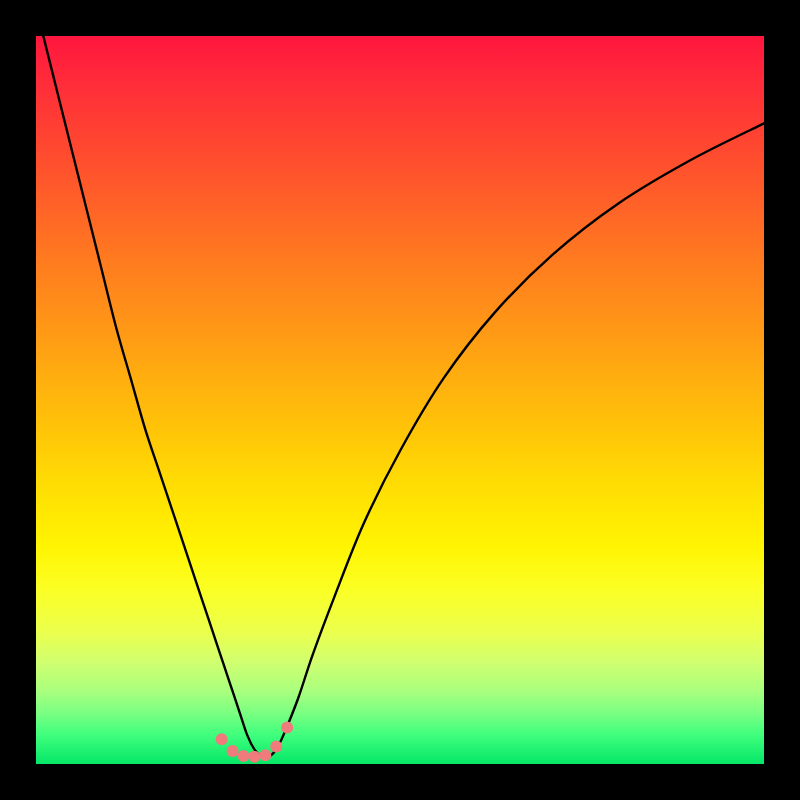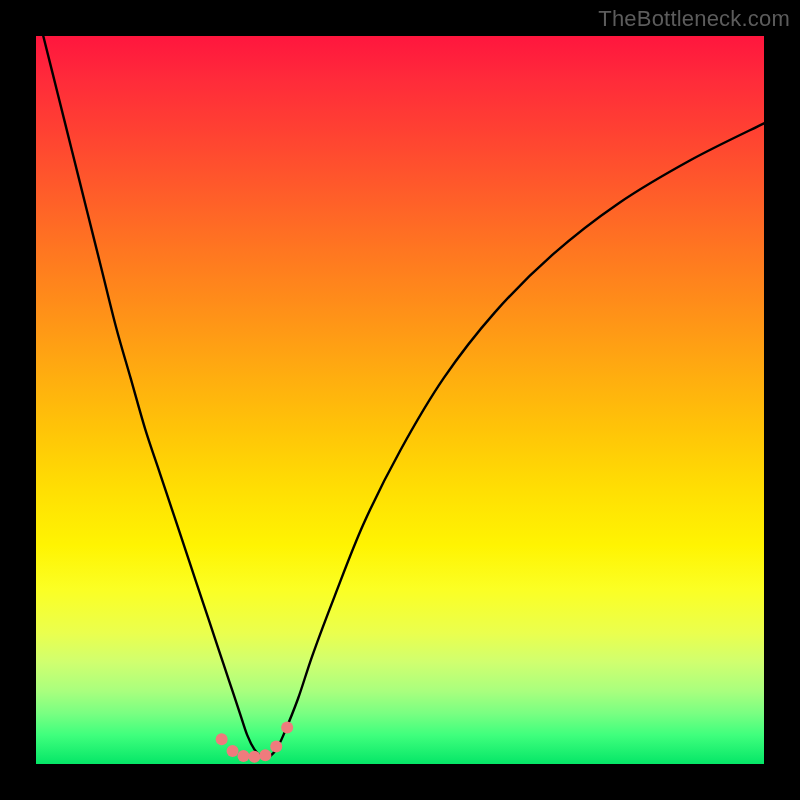--- a/index.html
+++ b/index.html
@@ -63,21 +63,20 @@
     font-size: 22px;
     letter-spacing: 0.2px;
     font-weight: 400;
     user-select: none;
   }
 </style>
 </head>
 <body>
 
 <div class="frame">
-  <div class="watermark">TheBottleneck.com</div>
 
   <div class="plot-area">
     <svg class="curve" viewBox="0 0 728 728">
       <path id="main-curve" fill="none" stroke="#000000" stroke-width="2.4" stroke-linecap="round" stroke-linejoin="round" d="M 7.28 0.00 C 9.71 9.71, 16.99 38.83, 21.84 58.24 C 26.69 77.65, 31.55 97.07, 36.40 116.48 C 41.25 135.89, 46.11 155.31, 50.96 174.72 C 55.81 194.13, 60.67 213.55, 65.52 232.96 C 70.37 252.37, 75.23 273.00, 80.08 291.20 C 84.93 309.40, 89.79 325.17, 94.64 342.16 C 99.49 359.15, 104.35 377.35, 109.20 393.12 C 114.05 408.89, 118.91 422.24, 123.76 436.80 C 128.61 451.36, 133.47 465.92, 138.32 480.48 C 143.17 495.04, 148.03 509.60, 152.88 524.16 C 157.73 538.72, 162.59 553.28, 167.44 567.84 C 172.29 582.40, 178.36 600.60, 182.00 611.52 C 185.64 622.44, 186.85 626.08, 189.28 633.36 C 191.71 640.64, 194.13 647.92, 196.56 655.20 C 198.99 662.48, 201.41 669.76, 203.84 677.04 C 206.27 684.32, 208.69 692.81, 211.12 698.88 C 213.55 704.95, 215.97 709.80, 218.40 713.44 C 220.83 717.08, 223.25 719.51, 225.68 720.72 C 228.11 721.93, 230.53 721.93, 232.96 720.72 C 235.39 719.51, 237.81 717.08, 240.24 713.44 C 242.67 709.80, 243.88 707.37, 247.52 698.88 C 251.16 690.39, 257.23 675.83, 262.08 662.48 C 266.93 649.13, 270.57 635.79, 276.64 618.80 C 282.71 601.81, 289.99 582.40, 298.48 560.56 C 306.97 538.72, 316.68 512.03, 327.60 487.76 C 338.52 463.49, 350.65 439.23, 364.00 414.96 C 377.35 390.69, 391.91 365.21, 407.68 342.16 C 423.45 319.11, 440.44 297.27, 458.64 276.64 C 476.84 256.01, 496.25 236.60, 516.88 218.40 C 537.51 200.20, 559.35 183.21, 582.40 167.44 C 605.45 151.67, 630.93 137.11, 655.20 123.76 C 679.47 110.41, 715.87 93.43, 728.00 87.36"></path>
       <g id="valley-dots">
           <circle cx="185.64" cy="703.25" r="6" fill="#ef7b7d"></circle>
           <circle cx="196.56" cy="714.90" r="6" fill="#ef7b7d"></circle>
           <circle cx="207.48" cy="719.99" r="6" fill="#ef7b7d"></circle>
           <circle cx="218.40" cy="720.72" r="6" fill="#ef7b7d"></circle>
           <circle cx="229.32" cy="719.26" r="6" fill="#ef7b7d"></circle>

